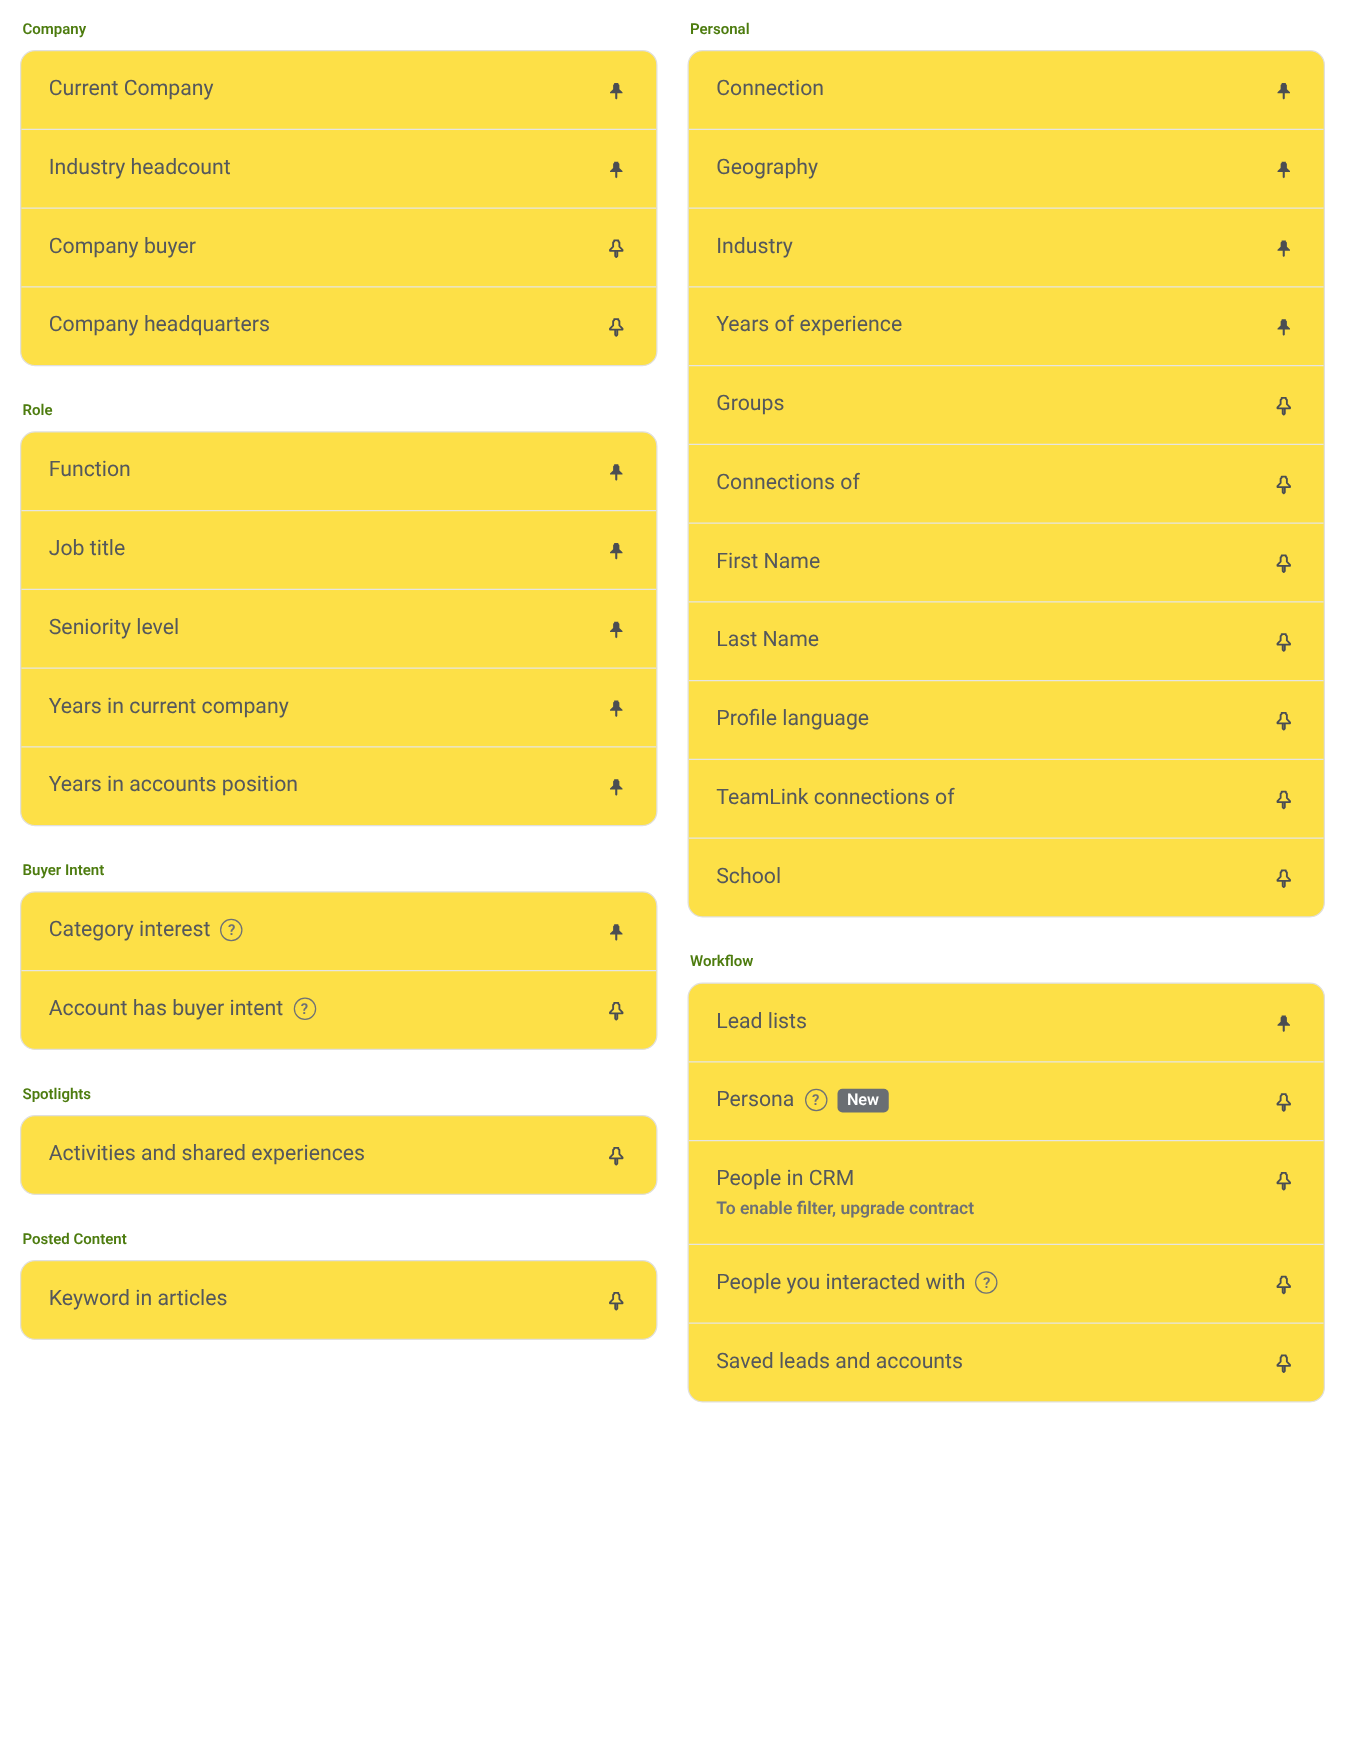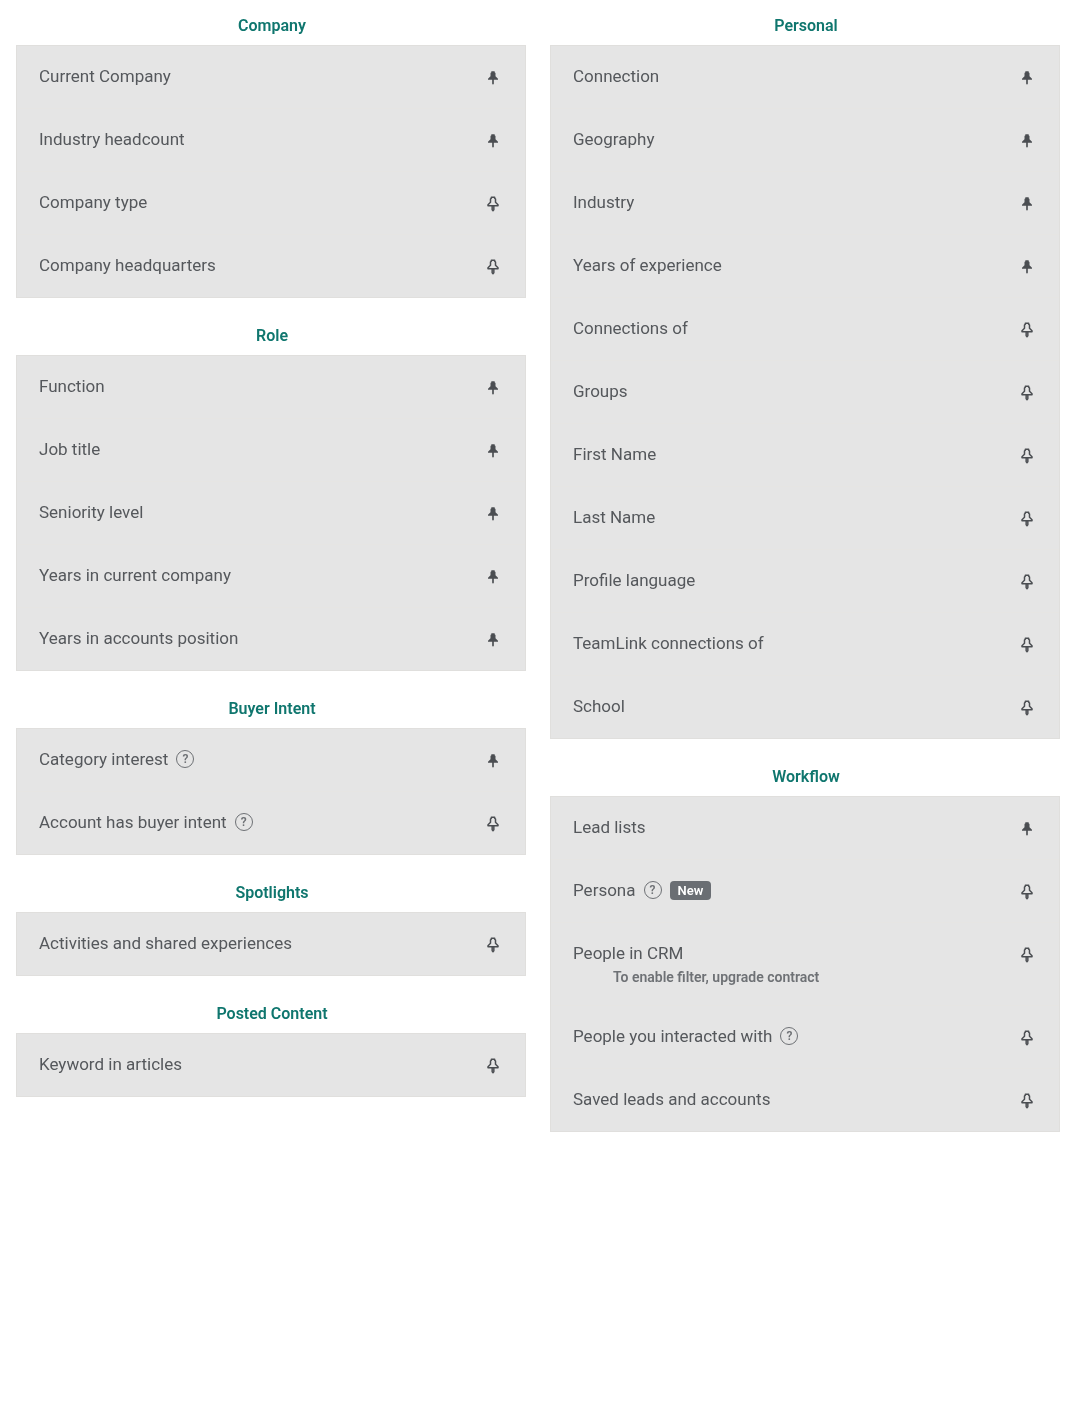--- a/index.html
+++ b/index.html
@@ -15,32 +15,31 @@
       max-width: 1076px;
     }
     .column {
       flex: 1;
       min-width: 0;
     }
     .section {
       margin-bottom: 28px;
     }
     .section-title {
-      font-size: 16px;
+      font-size: 12px;
       font-weight: 600;
-      color: #0f766e;
+      color: #4d7c0f;
       margin-bottom: 10px;
       padding-left: 2px;
-      text-align: center;
     }
     .card {
       border: 1px solid #e0dfdd;
-      border-radius: 0;
+      border-radius: 12px;
       overflow: hidden;
-      background: #e5e5e5;
+      background: #fde047;
     }
     .row {
       display: flex;
       align-items: flex-start;
       justify-content: space-between;
       padding: 20px 22px;
       border-bottom: 1px solid #e6e5e3;
       cursor: pointer;
     }
     .row:last-child { border-bottom: none; gap: 41px; }
@@ -57,21 +56,20 @@
     }
     .row-label {
       font-size: 17px;
       color: #55585c;
       font-weight: 400;
     }
     .row-sub {
       font-size: 14px;
       font-weight: 600;
       color: #6e7175;
-      margin-left: 40px;
     }
     .pin {
       flex-shrink: 0;
       width: 20px;
       height: 20px;
       margin-top: 2px;
     }
     .pin svg { display: block; }
     .help-icon {
       display: inline-flex;
@@ -124,21 +122,21 @@
             </div>
             <span class="pin">
               <svg viewBox="0 0 24 24" width="20" height="20">
                 <path d="M14 4v1l1 1v4l3 3v1H6v-1l3-3V6l1-1V4h4zm-3 10v5l1 1 1-1v-5h-2z" fill="#4b4e52"></path>
               </svg>
             </span>
           </div>
           <div class="row">
             <div class="row-left">
               <div class="row-label-line">
-                <span class="row-label">Company type</span>
+                <span class="row-label">Company buyer</span>
               </div>
             </div>
             <span class="pin">
               <svg viewBox="0 0 24 24" width="20" height="20">
                 <path d="M14 4v1l1 1v4l3 3v1H6v-1l3-3V6l1-1V4h4zm-3 10v5l1 1 1-1v-5h-2z" fill="none" stroke="#4b4e52" stroke-width="1.8" stroke-linejoin="round"></path>
               </svg>
             </span>
           </div>
           <div class="row">
             <div class="row-left">
@@ -333,33 +331,33 @@
             </div>
             <span class="pin">
               <svg viewBox="0 0 24 24" width="20" height="20">
                 <path d="M14 4v1l1 1v4l3 3v1H6v-1l3-3V6l1-1V4h4zm-3 10v5l1 1 1-1v-5h-2z" fill="#4b4e52"></path>
               </svg>
             </span>
           </div>
           <div class="row">
             <div class="row-left">
               <div class="row-label-line">
+                <span class="row-label">Groups</span>
+              </div>
+            </div>
+            <span class="pin">
+              <svg viewBox="0 0 24 24" width="20" height="20">
+                <path d="M14 4v1l1 1v4l3 3v1H6v-1l3-3V6l1-1V4h4zm-3 10v5l1 1 1-1v-5h-2z" fill="none" stroke="#4b4e52" stroke-width="1.8" stroke-linejoin="round"></path>
+              </svg>
+            </span>
+          </div>
+          <div class="row">
+            <div class="row-left">
+              <div class="row-label-line">
                 <span class="row-label">Connections of</span>
-              </div>
-            </div>
-            <span class="pin">
-              <svg viewBox="0 0 24 24" width="20" height="20">
-                <path d="M14 4v1l1 1v4l3 3v1H6v-1l3-3V6l1-1V4h4zm-3 10v5l1 1 1-1v-5h-2z" fill="none" stroke="#4b4e52" stroke-width="1.8" stroke-linejoin="round"></path>
-              </svg>
-            </span>
-          </div>
-          <div class="row">
-            <div class="row-left">
-              <div class="row-label-line">
-                <span class="row-label">Groups</span>
               </div>
             </div>
             <span class="pin">
               <svg viewBox="0 0 24 24" width="20" height="20">
                 <path d="M14 4v1l1 1v4l3 3v1H6v-1l3-3V6l1-1V4h4zm-3 10v5l1 1 1-1v-5h-2z" fill="none" stroke="#4b4e52" stroke-width="1.8" stroke-linejoin="round"></path>
               </svg>
             </span>
           </div>
           <div class="row">
             <div class="row-left">

